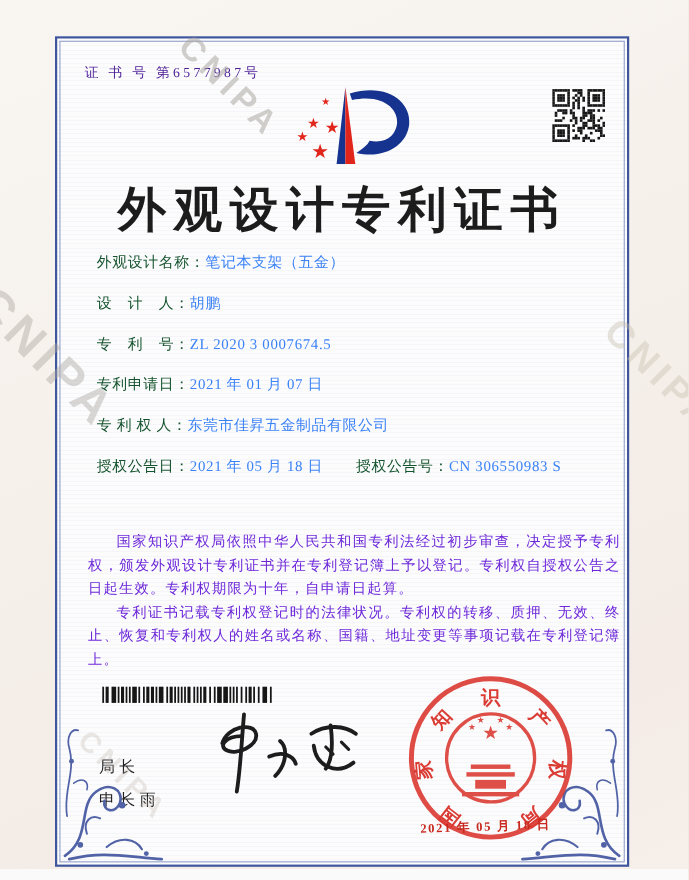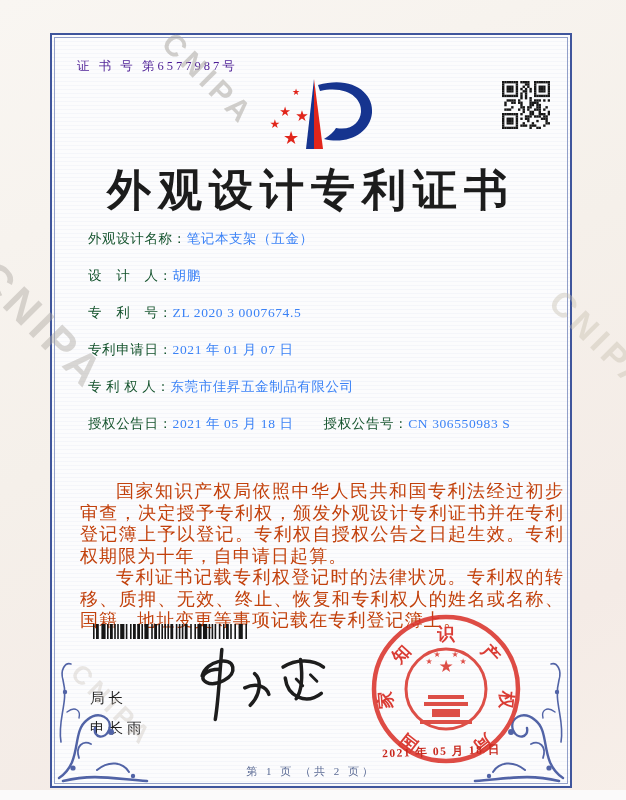--- a/index.html
+++ b/index.html
@@ -31,22 +31,22 @@
 
   .title{position:absolute;left:0;right:0;top:126px;text-align:center;
          font-size:44px;font-weight:700;color:#1c1c1c;letter-spacing:7px;}
 
   .fields{position:absolute;left:36px;top:195px;right:20px;font-size:13.5px;color:#2d2d2d;}
   .frow{height:37px;line-height:18px;letter-spacing:0.6px;white-space:nowrap;}
   .flabel{color:#14532d;}
   .fval{color:#3b82f6;}
   .fpair2{margin-left:30px;}
 
-  .paras{position:absolute;left:28px;top:446px;width:484px;font-size:18px;line-height:21.5px;
-         letter-spacing:1.1px;color:#c2410c;text-align:justify;font-style:oblique 6deg;}
+  .paras{position:absolute;left:28px;top:446px;width:484px;font-size:13px;line-height:21.5px;
+         letter-spacing:1.1px;color:#6d28d9;text-align:justify;font-style:oblique 6deg;}
   .paras p{margin:0;text-indent:2em;}
 
   .barcode{position:absolute;left:40px;top:589px;width:160px;height:15px;}
 
   .director{position:absolute;left:38px;top:648px;font-size:14.5px;color:#1f1f1f;letter-spacing:4px;line-height:30px;
             font-family:"Liberation Sans","DejaVu Sans",sans-serif;}
   .signature{position:absolute;left:128px;top:608px;width:158px;height:82px;}
 
   .seal{position:absolute;left:314px;top:574px;width:160px;height:160px;z-index:6;opacity:0.95;}
   .seal-char{font:700 17.5px "Liberation Serif",serif;fill:#d9322a;text-anchor:middle;}
@@ -432,15 +432,14 @@
           <text x="25.18233115755217" y="90.4747271067322" transform="rotate(-94.66666666666666 25.18233115755217 90.4747271067322)" class="seal-char">家</text>
           <text x="39.55800455670943" y="48.72474004698472" transform="rotate(-47.33333333333333 39.55800455670943 48.72474004698472)" class="seal-char">知</text>
           <text x="80" y="31" transform="rotate(0 80 31)" class="seal-char">识</text>
           <text x="120.44199544329058" y="48.72474004698473" transform="rotate(47.33333333333334 120.44199544329058 48.72474004698473)" class="seal-char">产</text>
           <text x="134.81766884244783" y="90.4747271067322" transform="rotate(94.66666666666666 134.81766884244783 90.4747271067322)" class="seal-char">权</text>
           <text x="113.86138114291121" y="129.3405914483697" transform="rotate(142 113.86138114291121 129.3405914483697)" class="seal-char">局</text>
         </g>
     </svg>
     <div class="seal-date">2021 年 05 月 18 日</div>
 
-    <div class="page-footer">第 1 页 （共 2 页）</div>
   </div>
 </div>
 
 </body></html>

